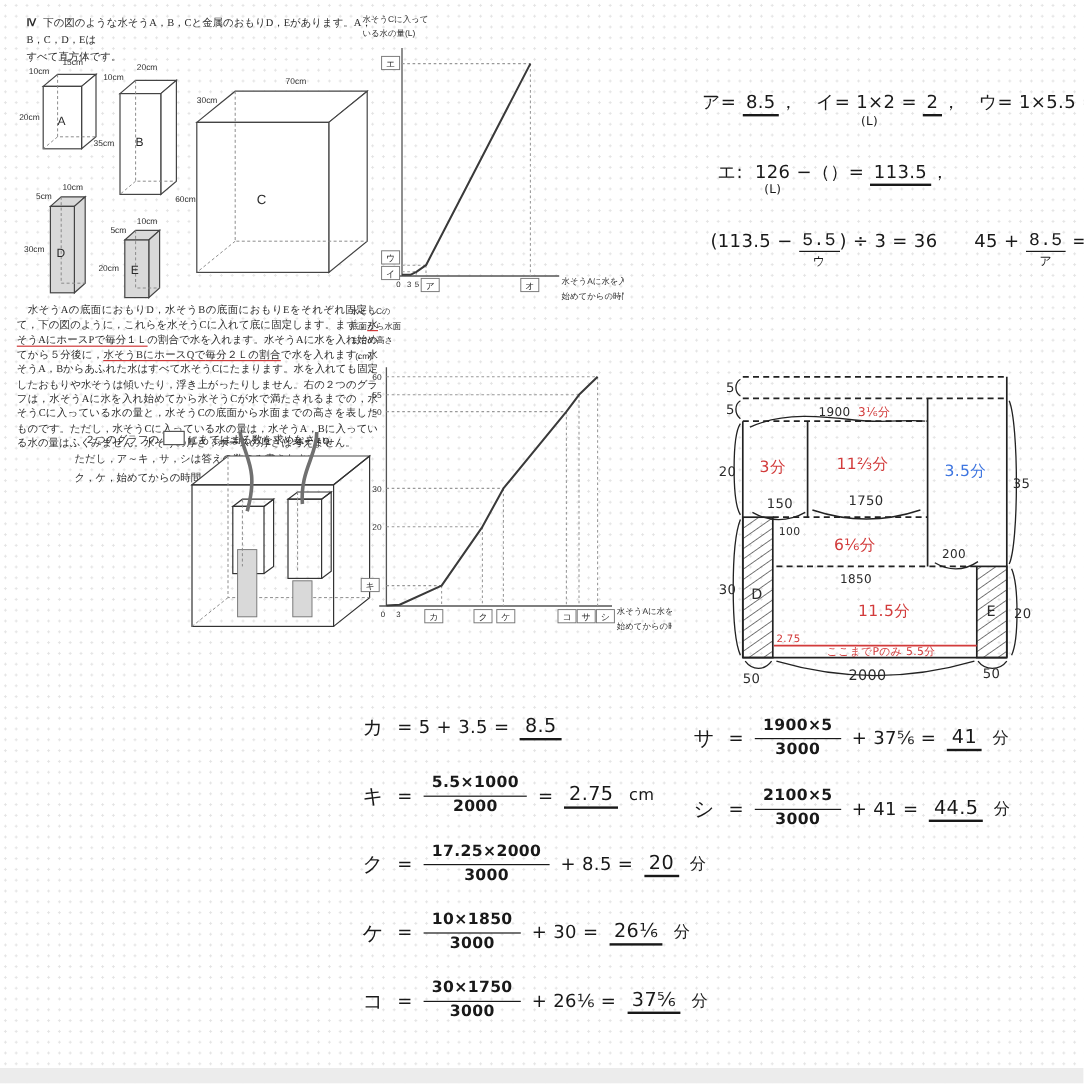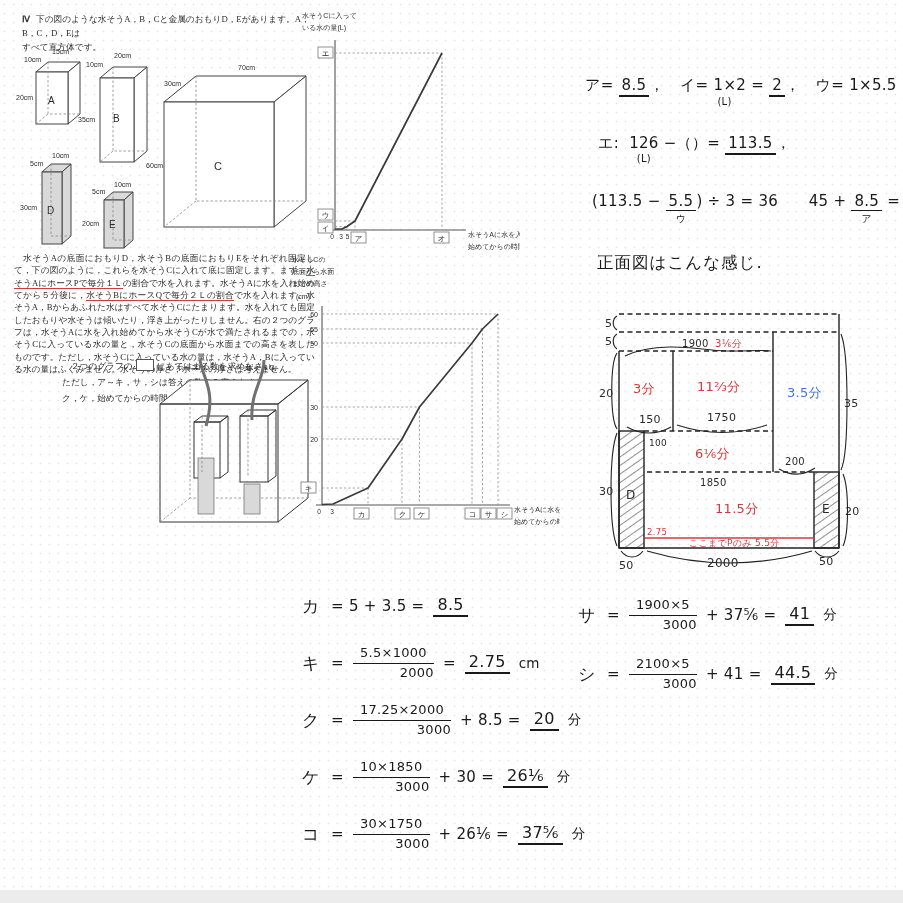--- a/index.html
+++ b/index.html
@@ -32,31 +32,31 @@
   .cubo { stroke:#444; stroke-width:1; fill:#ffffff; }
   .cubo-hid { stroke:#888; stroke-width:0.8; stroke-dasharray:2.5,2; fill:none; }
   .weightfill { fill:#d9d9d9; }
 
   
   .hand { font-family:"DejaVu Sans", sans-serif; color:#191919; letter-spacing:0.3px; }
   .note-row { position:absolute; display:flex; align-items:flex-start; font-size:15px; }
   .ni { display:inline-flex; flex-direction:column; align-items:center; }
   .ni .nt { white-space:pre; }
   .ni.ans-i .nt { border-bottom:2px solid #191919; padding:0 3px 1px; }
-  .ni.frac-i .nt { border-bottom:1.6px solid #191919; padding:0 3px; }
+  .ni.frac-i .nt { border-bottom:1.6px solid #191919; padding:0 3px;font-family:Liberation Mono, monospace; }
   .ni .ns { font-size:10px; margin-top:1px; white-space:pre; }
   .ns.blue { color:#3f76e0; }
   #fv-heading { position:absolute; left:597px; top:252px; font-size:16.5px; letter-spacing:1px; }
 
   .calc-col { position:absolute; display:flex; flex-direction:column; }
   #calc-main { left:302px; top:585px; gap:15px; }
   #calc-side { left:578px; top:594px; gap:17px; }
   .calc-row { display:flex; align-items:center; gap:9px; min-height:42px; font-size:15px; }
   .clabel { font-size:17px; min-width:20px; }
-  .frac { display:inline-flex; flex-direction:column; align-items:flex-end; font-size:13px; line-height:1.25; }
+  .frac { display:inline-flex; flex-direction:column; align-items:center; font-size:13px; line-height:1.25;font-weight:bold; }
   .frac .num { padding:0 7px 1px; border-bottom:1.6px solid #191919; }
   .frac .den { padding-top:1px; }
   .ans { border-bottom:2px solid #191919; padding:0 4px 1px; font-size:16px; }
   .unit { font-size:13.5px; }
 
   .red { color:#d23b3b; } svg text.red { fill:#d23b3b; }
   .blue { color:#3f76e0; } svg text.blue { fill:#3f76e0; }
 </style>
 </head>
 <body>
@@ -281,21 +281,20 @@
         <span class="nt">45 + </span>
       </span>
       <span class="ni frac-i">
         <span class="nt">8.5</span>
         <span class="ns">ア</span>
       </span>
       <span class="ni">
         <span class="nt"> = </span>
       </span>
     </div>
-  <div id="fv-heading" class="hand">正面図はこんな感じ.</div>
 
   <svg style="position:absolute;left:597px;top:293px" width="303" height="302" viewBox="0 0 303 302">
     <defs>
       <pattern id="hatch" width="7" height="7" patternUnits="userSpaceOnUse" patternTransform="rotate(55)">
         <line x1="0" y1="0" x2="0" y2="7" stroke="#444" stroke-width="1.2"></line>
       </pattern>
     </defs>
     <g stroke="#222" stroke-width="1.4" fill="none">
       <path stroke-dasharray="5,3.5" d="M22,21 L242,21 M22,39 L242,39 M22,58 L176,58 M47,138 L176,138 M50,179 L218,179"></path>
       <path d="M22,58 L22,255 M242,21 L242,255 M22,255 L242,255 M76,58 L76,138 M176,39 L176,179"></path>

